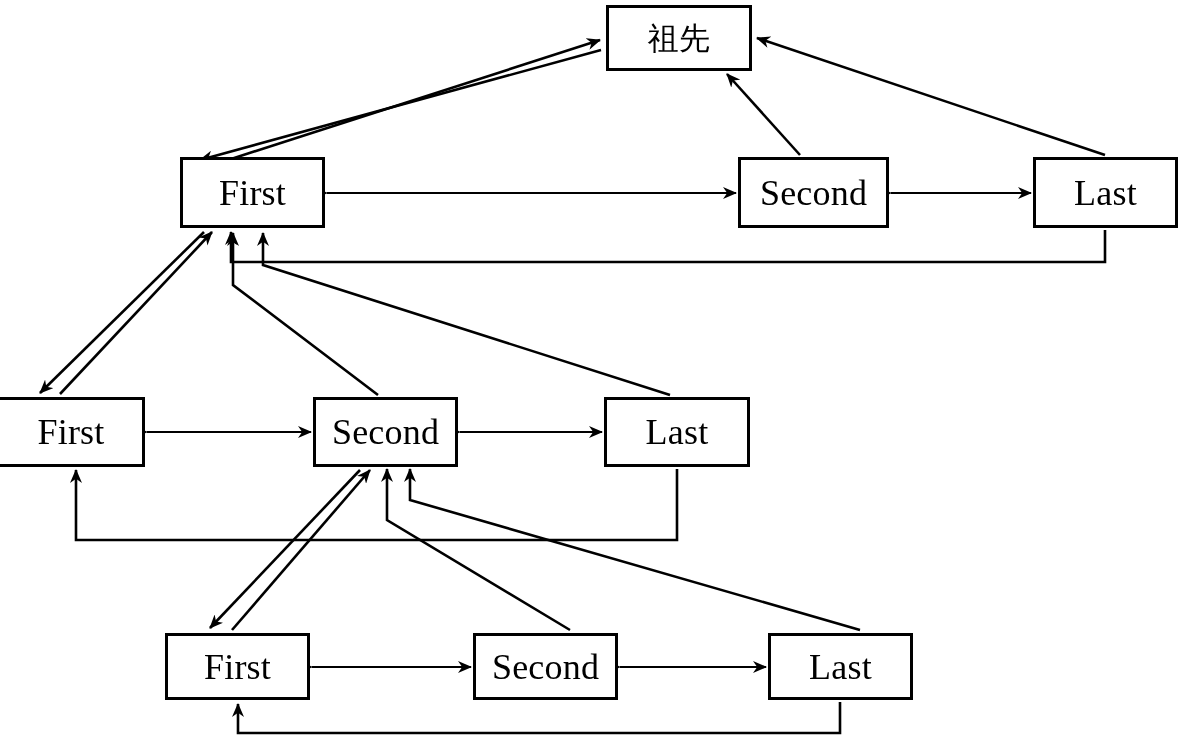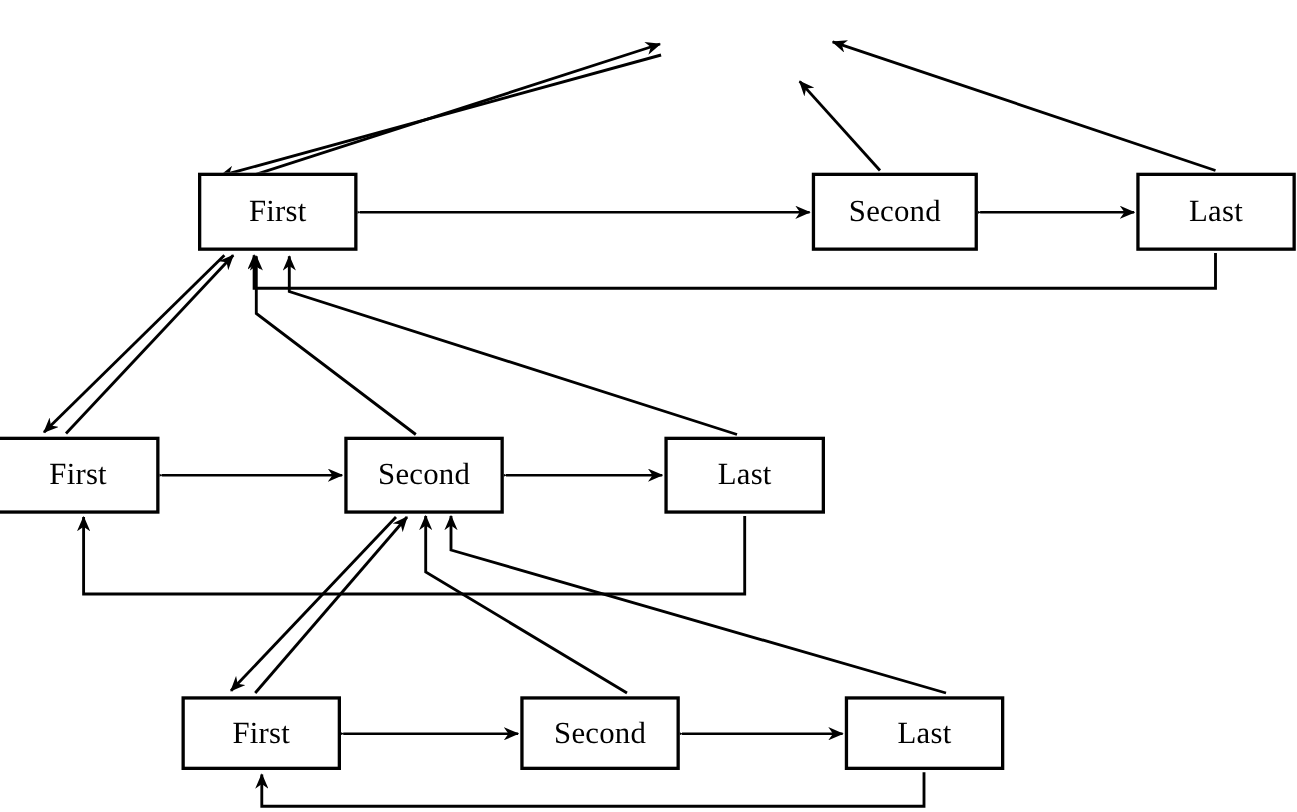--- a/index.html
+++ b/index.html
@@ -29,21 +29,21 @@
     box-sizing: border-box;
     background: #ffffff;
     border: 3px solid #000000;
     display: flex;
     align-items: center;
     justify-content: center;
     color: #000000;
     z-index: 5;
   }
   .node .lbl {
-    font-size: 28px;
+    font-size: 36px;
     line-height: 1;
     letter-spacing: 0.2px;
     white-space: nowrap;
   }
   .node.cjk .lbl {
     font-family: "DejaVu Sans", "Liberation Sans", sans-serif;
     font-size: 31px;
   }
 </style>
 </head>
@@ -95,20 +95,23 @@
     <g stroke="#000" stroke-width="2.6" fill="none" marker-end="url(#ah)">
       <path d="M 360,470 L 210,628"></path>
       <path d="M 232,630 L 370,470"></path>
 
       <path d="M 570,630 L 387,520 L 387,469"></path>
 
       <path d="M 860,630 L 410,500 L 410,469"></path>
     </g>
   </svg>
 
+  <div class="node cjk" style="left:606px; top:5px; width:146px; height:66px;">
+    <span class="lbl">祖先</span>
+  </div>
 
   <div class="node" style="left:180px; top:157px; width:145px; height:71px;">
     <span class="lbl">First</span>
   </div>
 
   <div class="node" style="left:738px; top:157px; width:151px; height:71px;">
     <span class="lbl">Second</span>
   </div>
 
   <div class="node" style="left:1033px; top:157px; width:145px; height:71px;">

